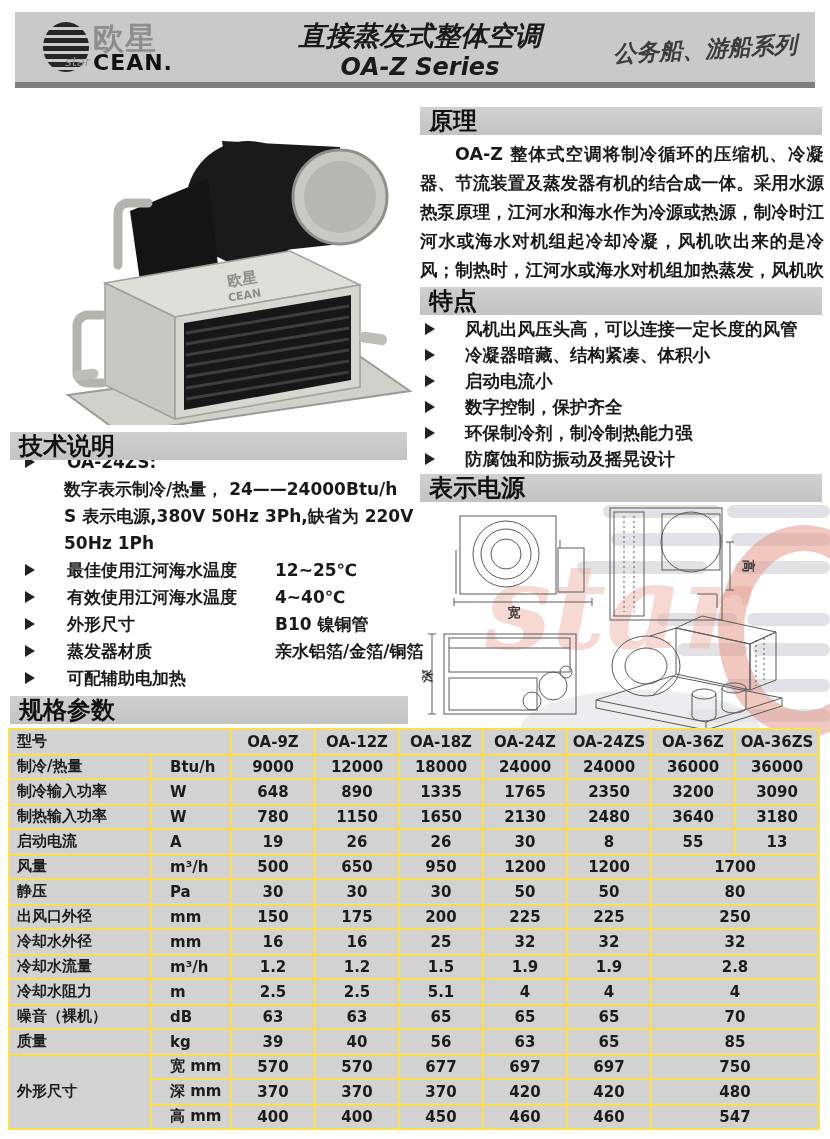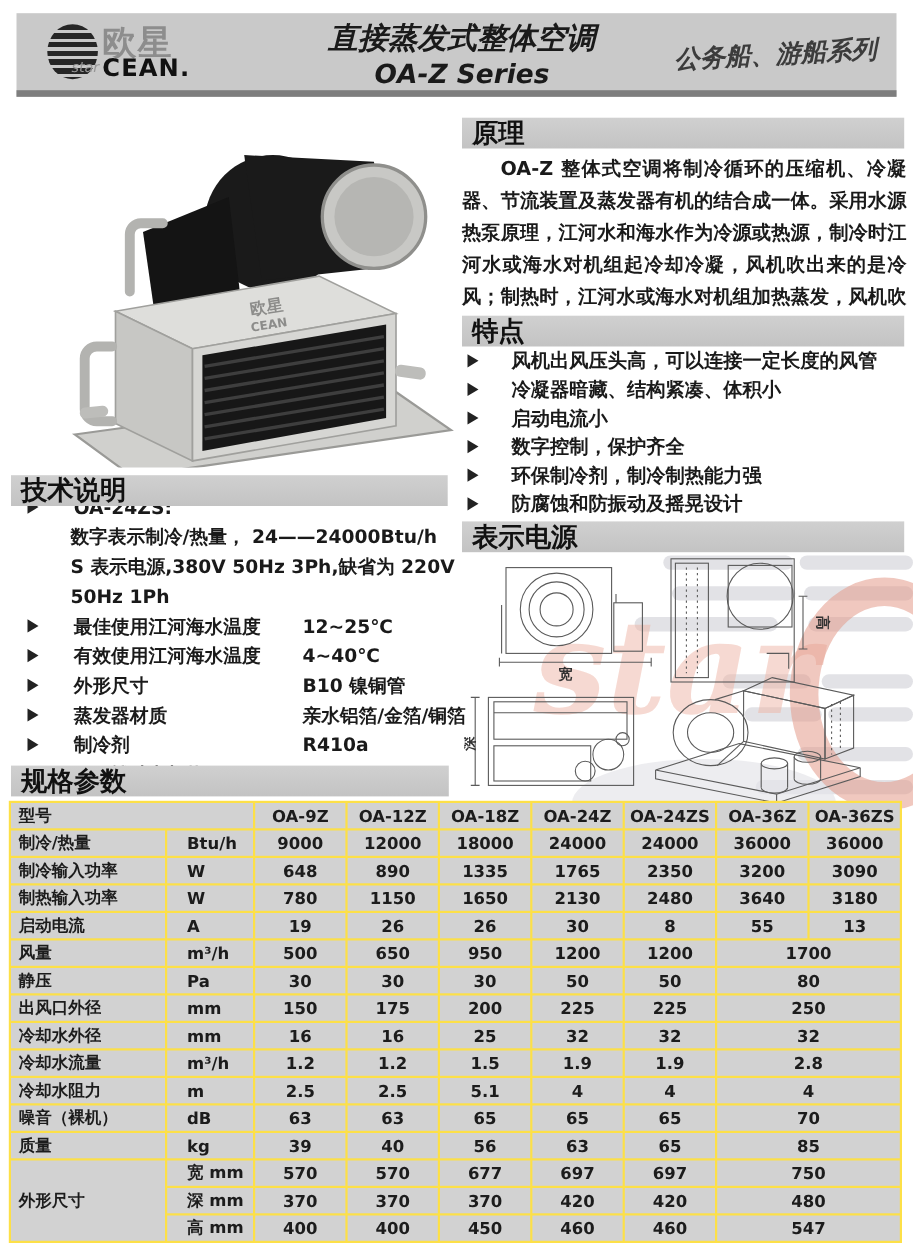--- a/index.html
+++ b/index.html
@@ -201,25 +201,20 @@
     </div>
     <div class="titem">
       <span class="mk"><i class="tri"></i></span>
       <span class="lbl">外形尺寸</span>
       <span class="val">B10 镍铜管</span>
     </div>
     <div class="titem">
       <span class="mk"><i class="tri"></i></span>
       <span class="lbl">蒸发器材质</span>
       <span class="val">亲水铝箔/金箔/铜箔</span>
-    </div>
-    <div class="titem">
-      <span class="mk"><i class="tri"></i></span>
-      <span class="lbl">制冷剂</span>
-      <span class="val">R410a</span>
     </div>
     <div class="titem">
       <span class="mk"><i class="tri"></i></span>
       <span class="lbl">可配辅助电加热</span>
     </div>
   </div>
 
 <div class="watermark">
   <div class="wm-bar" style="left:178px;top:10px;width:118px;"></div>
   <div class="wm-bar" style="left:302px;top:10px;width:103px;"></div>

